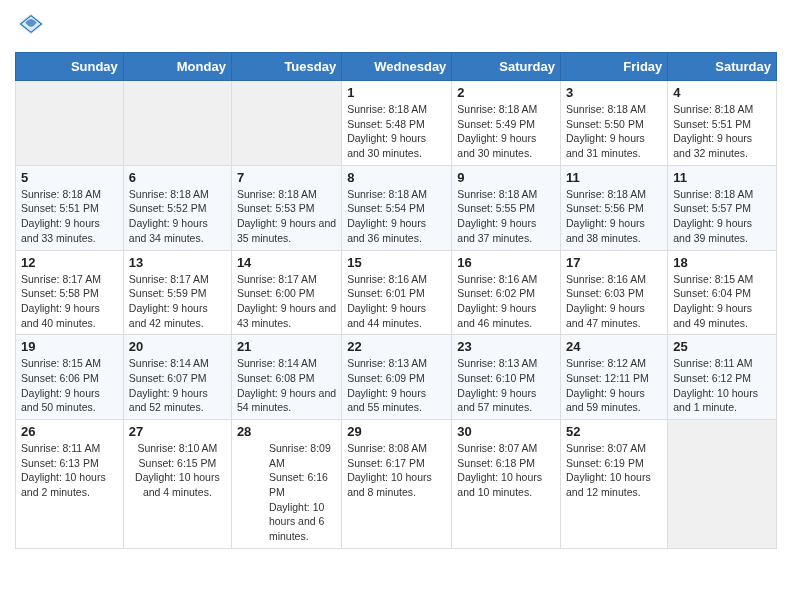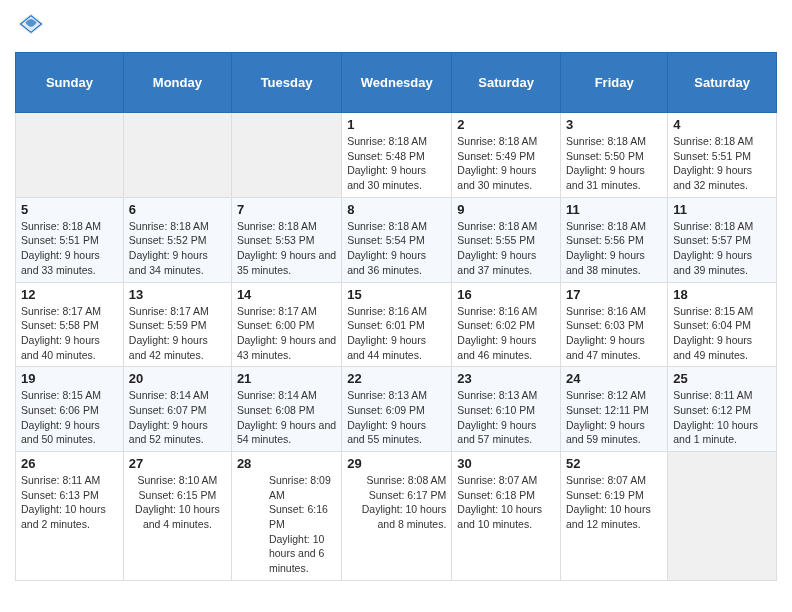--- a/index.html
+++ b/index.html
@@ -53,22 +53,22 @@
     .calendar {
       width: 100%;
       border-collapse: collapse;
       border: 1px solid #ccc;
     }
     .calendar th {
       background-color: #3579c1;
       color: #fff;
       font-size: 13px;
       font-weight: bold;
-      padding: 22px 5px;
-      text-align: center;
+      padding: 6px 5px;
+      text-align: right;
       border: 1px solid #2a6aac;
     }
     .calendar td {
       vertical-align: top;
       border: 1px solid #ddd;
       padding: 4px 5px;
       font-size: 11px;
       color: #333;
       width: 113px;
       min-height: 80px;
@@ -306,21 +306,21 @@
 Daylight: 10 hours and 4 minutes.</div>
           </td>
           <td>
             <div class="day-number">28</div>
             <div class="day-info" style="white-space: pre-line; margin-left: 32px;">Sunrise: 8:09 AM
 Sunset: 6:16 PM
 Daylight: 10 hours and 6 minutes.</div>
           </td>
           <td>
             <div class="day-number">29</div>
-            <div class="day-info" style="white-space: pre-line; text-align: right;">Sunrise: 8:08 AM
+            <div class="day-info" style="white-space: pre-line;">Sunrise: 8:08 AM
 Sunset: 6:17 PM
 Daylight: 10 hours and 8 minutes.</div>
           </td>
           <td>
             <div class="day-number">30</div>
             <div class="day-info" style="white-space: pre-line;">Sunrise: 8:07 AM
 Sunset: 6:18 PM
 Daylight: 10 hours and 10 minutes.</div>
           </td>
           <td>

